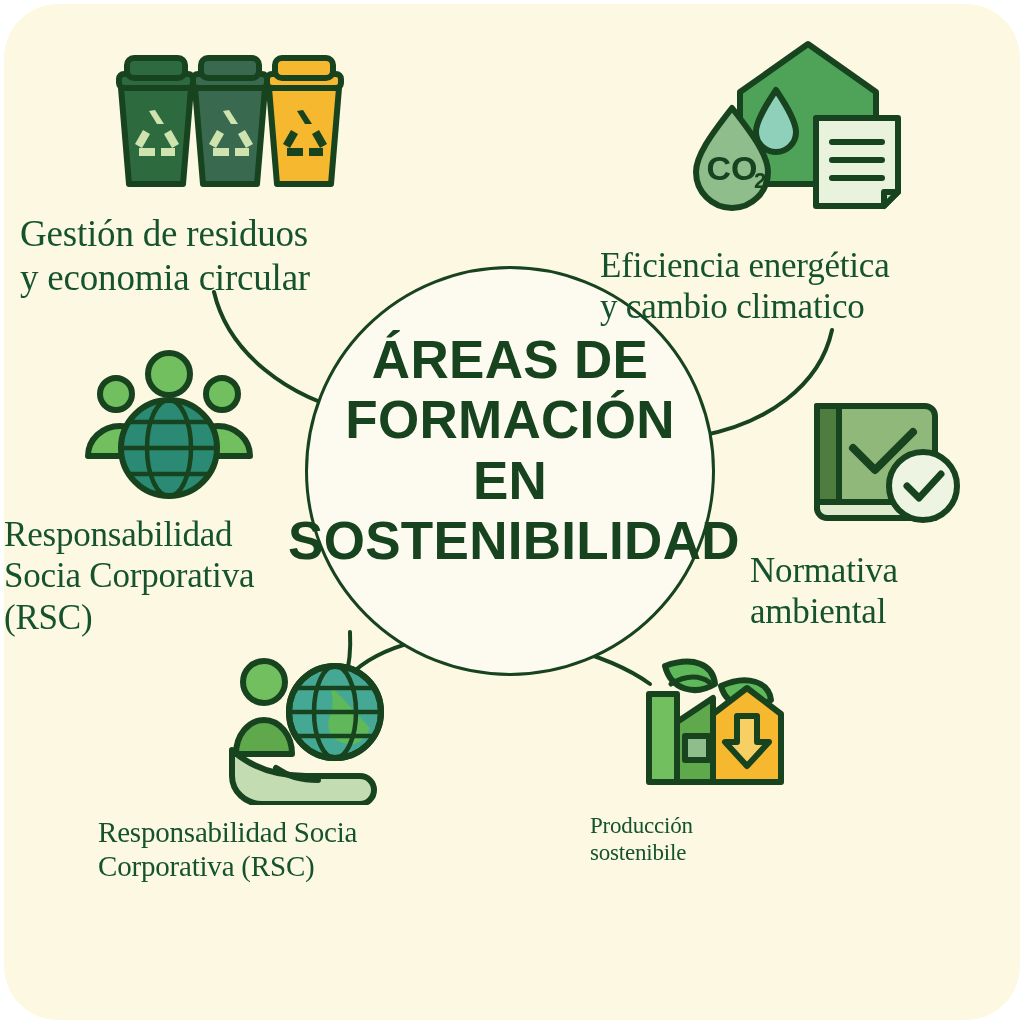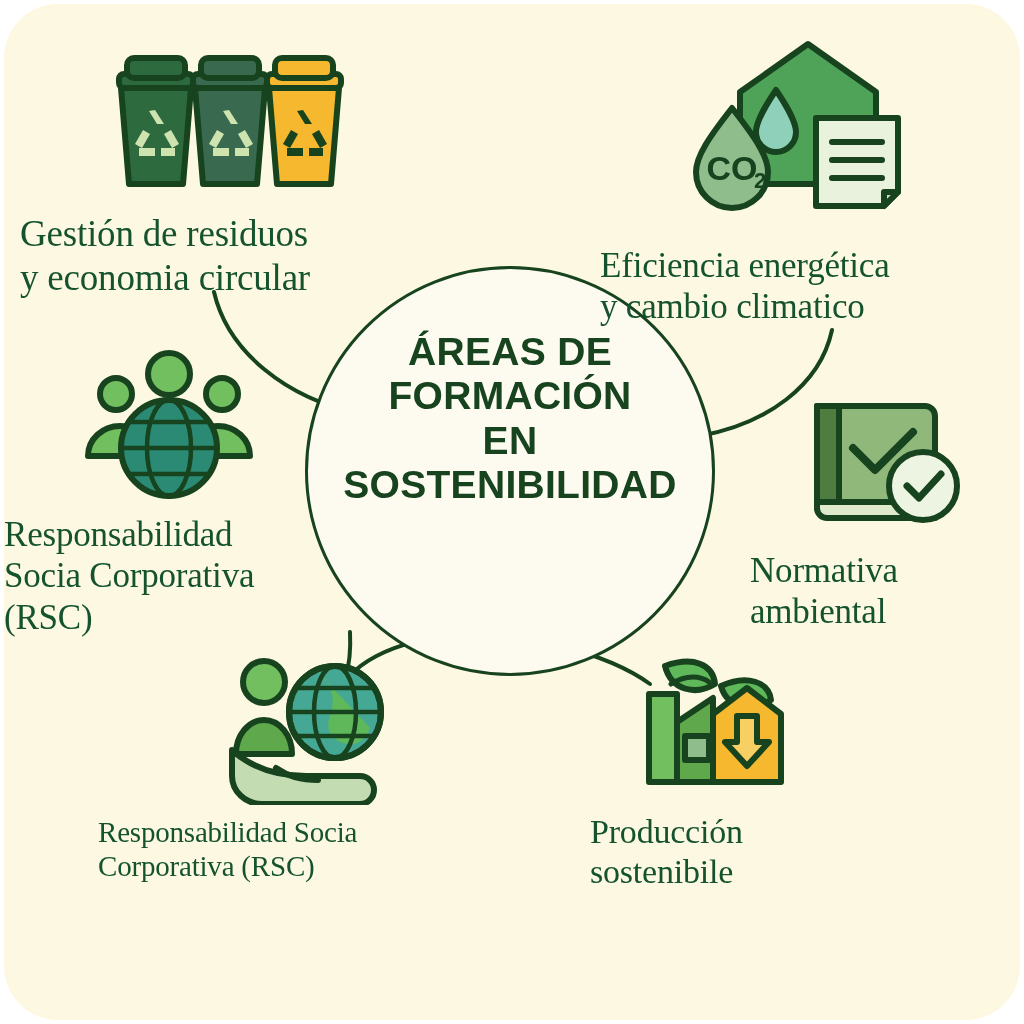--- a/index.html
+++ b/index.html
@@ -58,21 +58,21 @@
   #node-rsc-top        { left: 4px;   top: 348px; width: 330px; }
   #node-rsc-top .label { font-size: 35px; margin-top: 6px; }
 
   #node-norm        { left: 750px; top: 390px; width: 265px; }
   #node-norm .label { font-size: 35px; margin-top: 10px; }
 
   #node-rsc-bottom        { left: 98px;  top: 650px; width: 420px; }
   #node-rsc-bottom .label { font-size: 29px; margin-top: 10px; }
 
   #node-prod        { left: 590px; top: 650px; width: 280px; }
-  #node-prod .label { font-size: 34px; margin-top: 12px; }
+  #node-prod .label { font-size: 23px; margin-top: 12px; }
 
   
   #hub {
     position: absolute;
     left: 305px;
     top: 266px;
     width: 410px;
     height: 410px;
     border-radius: 50%;
     background: #fdfaf0;
@@ -81,21 +81,21 @@
   }
   #hub-text {
     position: absolute;
     left: 288px;
     top: 330px;
     width: 444px;
     text-align: center;
     color: #17431f;
     font-family: "Liberation Sans", sans-serif;
     font-weight: 700;
-    font-size: 39px;
+    font-size: 53px;
     line-height: 1.14;
     letter-spacing: 0.3px;
     white-space: pre-line;
   }
 </style>
 </head>
 <body>
 
 <div id="canvas">
   <div id="board"></div>

